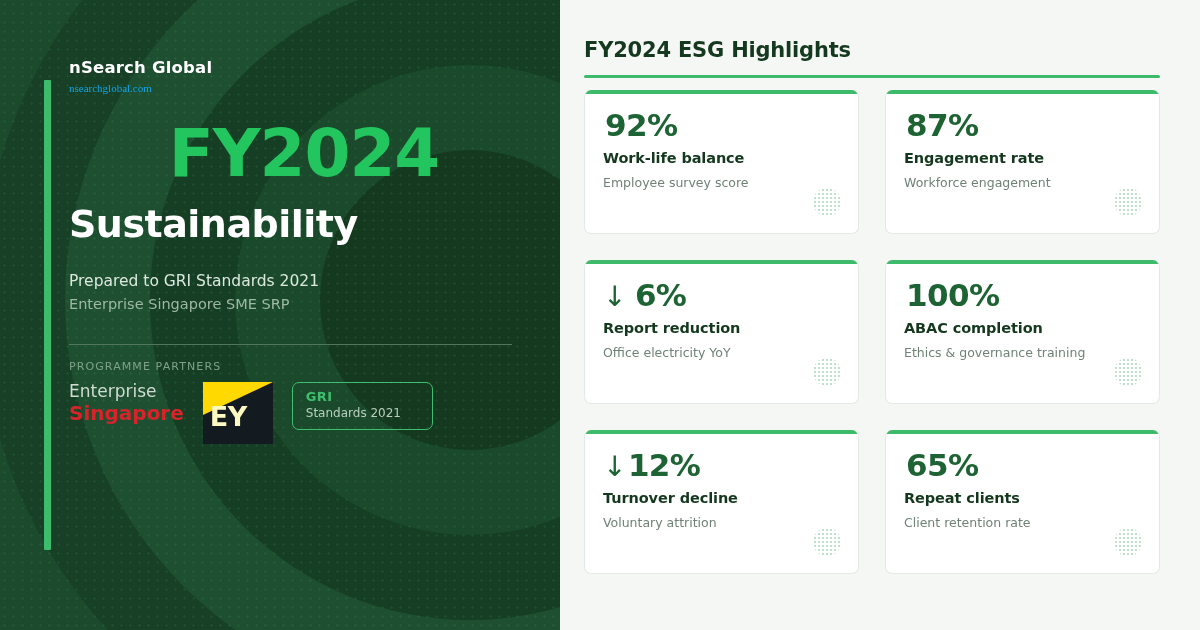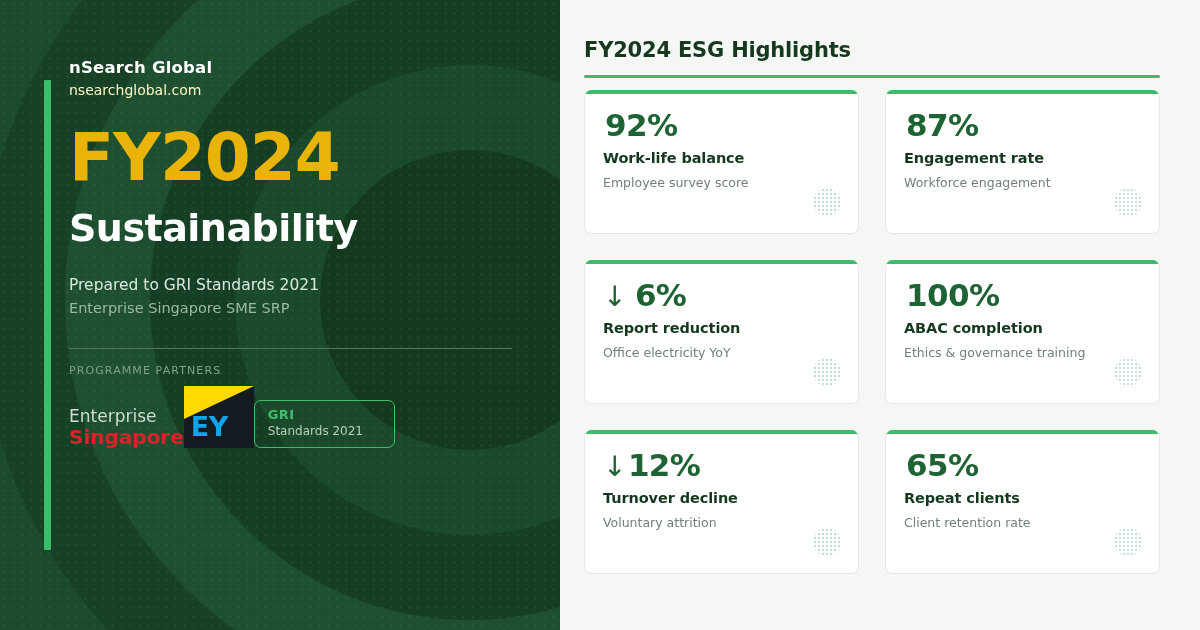--- a/index.html
+++ b/index.html
@@ -56,30 +56,32 @@
   }
 
   .brand-name {
     margin-top:58px;
     font-size:16.5px; font-weight:bold;
     color:#ffffff;
     letter-spacing:.2px;
   }
   .brand-url {
     margin-top:5px;
-    font-size:14px;
-    color:#fef9c3;
+    font-size:11px;
+    color:#0ea5e9;
+    font-family:Liberation Serif, serif;
   }
 
   .title-year {
     margin-top:27px;
     font-size:66px; font-weight:bold;
-    color:#eab308;
+    color:#22c55e;
     line-height:1.0;
     letter-spacing:-1px;
+    text-align:center;
   }
   .title-main {
     margin-top:16px;
     font-size:38px; font-weight:bold;
     color:#ffffff;
     line-height:1.14;
     letter-spacing:-.5px;
   }
 
   .sub-line-1 {
@@ -102,21 +104,22 @@
   .partners-label {
     margin-top:15px;
     font-size:11px;
     letter-spacing:1.1px;
     color:#7fa289;
   }
 
   .partners-row {
     margin-top:9px;
     display:flex;
-    align-items:flex-end;
+    align-items:flex-start;
+    gap:19px;
   }
 
   .logo-esg { line-height:1.1; }
   .logo-esg .l1 { font-size:17px; color:#cfdcd2; }
   .logo-esg .l2 { font-size:20px; font-weight:bold; color:#d8232a; margin-top:1px; }
 
   .logo-ey {
     position:relative;
     width:70px; height:62px;
     background:#141b20;
@@ -125,23 +128,23 @@
   }
   .logo-ey .tri {
     position:absolute; left:0; top:0;
     width:0; height:0;
     border-left:70px solid #ffd900;
     border-bottom:33px solid transparent;
   }
   .logo-ey .ey-text {
     position:relative;
     font-size:27px; font-weight:bold;
-    color:#0ea5e9;
+    color:#fef9c3;
     letter-spacing:-.5px;
-    padding:0 0 6px 7px;
+    padding:0 0 12px 7px;
   }
 
   .logo-gri {
     width:141px; height:48px;
     border:1.5px solid #3fbf6d;
     border-radius:7px;
     padding:6px 0 0 13px;
   }
   .logo-gri .g1 { font-size:13px; font-weight:bold; color:#3fbf6d; letter-spacing:.4px; }
   .logo-gri .g2 { font-size:12px; color:#b9cfbf; margin-top:2px; }

